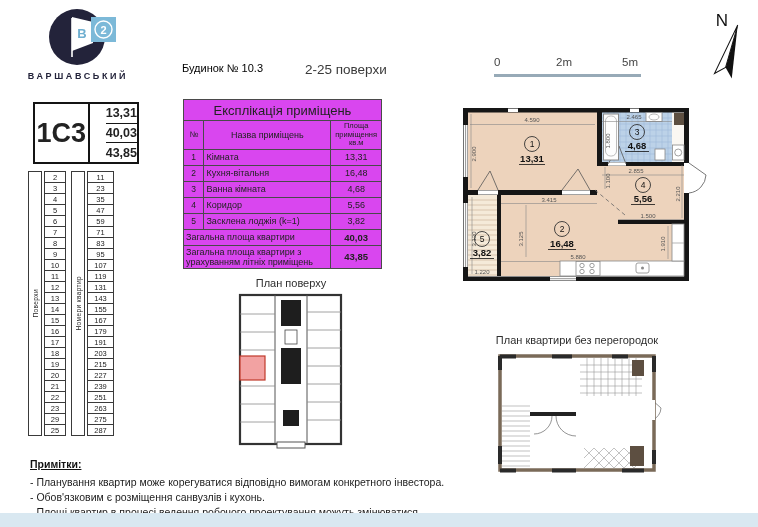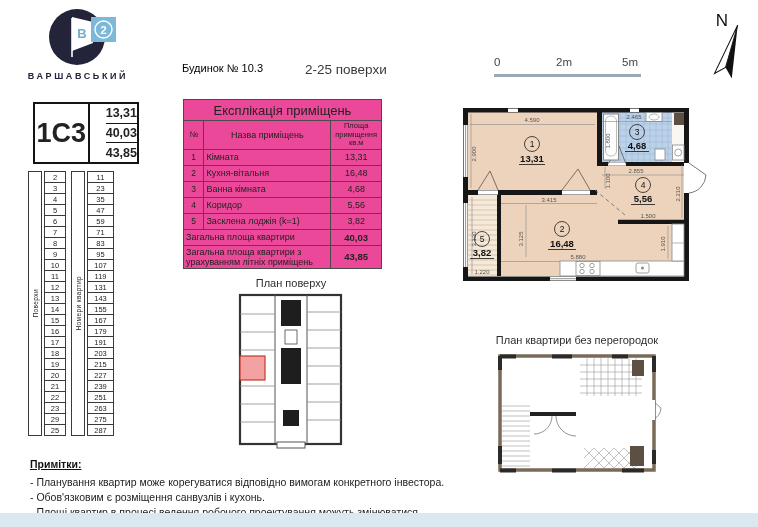--- a/index.html
+++ b/index.html
@@ -35,21 +35,21 @@
   .ftable{display:flex;}
   .flabel{width:12px;border:1px solid #3a3a3a;display:flex;align-items:center;justify-content:center;background:#fff;}
   .vtext{writing-mode:vertical-rl;transform:rotate(180deg);font-size:6.5px;color:#222;white-space:nowrap;letter-spacing:.4px;}
   .fcol{display:flex;flex-direction:column;margin-left:2px;}
   .fcell{box-sizing:border-box;width:22px;height:12px;margin-top:-1px;border:1px solid #3a3a3a;
          font-size:7.5px;display:flex;align-items:center;justify-content:center;background:#fff;color:#1c1c1c;}
   .fcell:first-child{margin-top:0;}
   .fcell.apt{width:27px;}
 
   
-  #explication{left:183px;top:99px;width:199px;border-collapse:collapse;background:#ec4899;}
+  #explication{left:183px;top:99px;width:199px;border-collapse:collapse;background:#d946ef;}
   #explication th,#explication td{border:1px solid #4a4a4a;padding:1px 2px;}
   .ex-title{font-size:13px;font-weight:normal;text-align:center;height:18px;}
   .h-num{font-size:8px;font-weight:normal;width:16px;text-align:center;}
   .h-name{font-size:9px;font-weight:normal;}
   .h-area{font-size:7.5px;font-weight:normal;width:46px;text-align:center;line-height:1.15;margin-left:6px;}
   .c-num{text-align:center;font-size:8.5px;height:13px;}
   .c-name{padding-left:4px;font-size:9px;}
   .c-area{text-align:center;font-size:9px;}
   .c-sum{padding-left:12px;font-size:9px;height:13px;}
   .c-bold{font-weight:bold;font-size:9.5px;}

